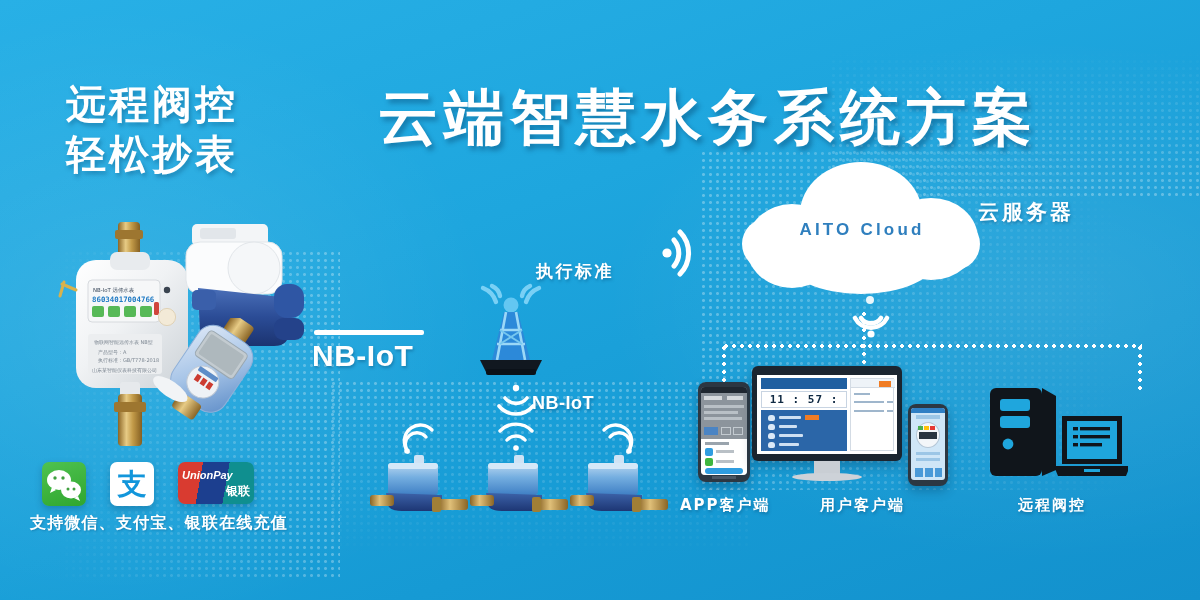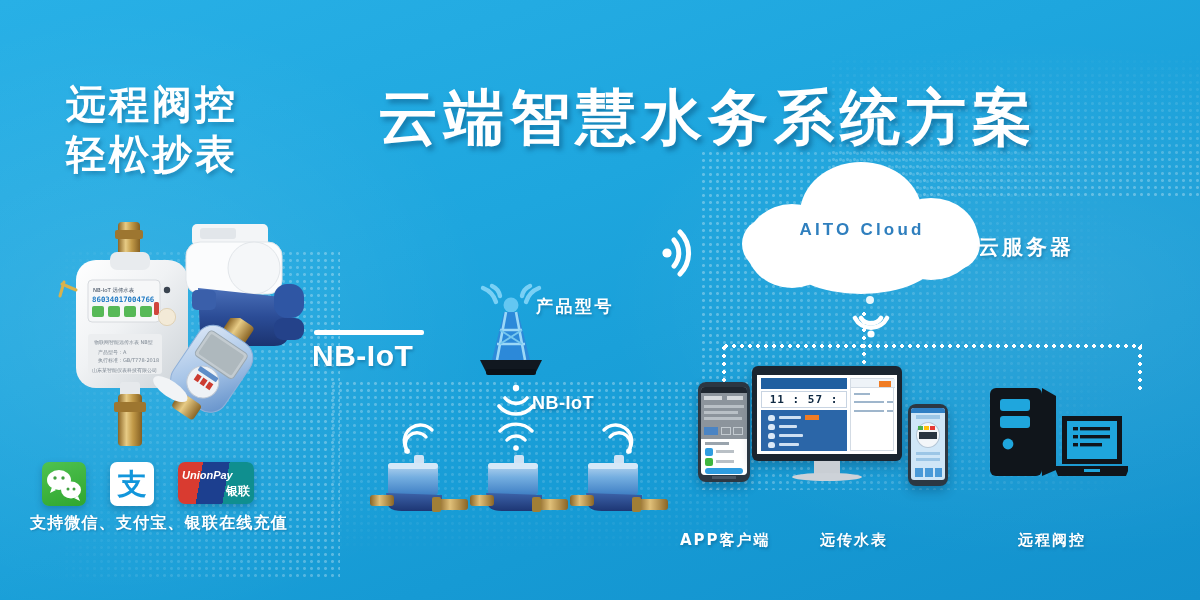--- a/index.html
+++ b/index.html
@@ -61,21 +61,20 @@
     text-shadow:1px 2px 3px rgba(0,60,100,.35);
     font-family:"DejaVu Sans",sans-serif; white-space:nowrap;
   }
 
   
   .cn-label {
     position:absolute; color:#fff; font-weight:bold;
     font-family:"DejaVu Sans","Liberation Sans",sans-serif;
     letter-spacing:2.5px; white-space:nowrap;
     text-shadow:1px 2px 3px rgba(0,60,100,.35);
-    margin-top:35px;
   }
   #tower-label { left:536px; top:260px; font-size:17px; }
   .endpoint-label { font-size:15px; letter-spacing:2px;text-align:right; }
   #label-app   { left:680px; top:496px; }
   #label-user  { left:820px; top:496px; }
   #label-work  { left:1018px; top:496px; }
   #pay-text {
     position:absolute; left:30px; top:513px; font-size:16px;
     letter-spacing:1.2px; color:#fff; font-weight:bold;
     font-family:"DejaVu Sans","Liberation Sans",sans-serif;
@@ -209,21 +208,21 @@
       </g>
       <circle cx="45" cy="37" r="7.5" fill="#63c7f2"></circle>
       <path d="M38 44 L26 92 L64 92 L52 44 Z" fill="#2f86d8" opacity=".9"></path>
       <path d="M40 44 L31 92 M50 44 L59 92" stroke="#9bd8f7" stroke-width="2.6" fill="none"></path>
       <path d="M34 62 L56 62 M31 76 L59 76" stroke="#9bd8f7" stroke-width="2.4"></path>
       <path d="M34 62 L56 76 M56 62 L34 76" stroke="#76c7ef" stroke-width="2"></path>
       <path d="M14 92 L76 92 L70 104 L20 104 Z" fill="#111820"></path>
       <rect x="20" y="101" width="50" height="6" rx="2" fill="#0b1118"></rect>
     </svg>
   </div>
-  <div id="tower-label" class="cn-label">产品型号</div>
+  <div id="tower-label" class="cn-label">执行标准</div>
 
   <div id="nbiot-main" class="nbiot">
     <span class="bar"></span>
     <span>NB-IoT</span>
   </div>
   <div id="nbiot-small" class="nbiot">NB-IoT</div>
 
   <div class="wifi" style="left:494px;top:382px;">
     <svg width="44" height="34" viewBox="0 0 44 34">
       <circle cx="22" cy="6" r="3.2" fill="#ffffff"></circle>
@@ -485,21 +484,21 @@
           <div class="scr-row" style="left:3px;top:22px;width:30px;"></div>
           <div class="scr-row" style="left:36px;top:22px;width:6px;"></div>
           <div class="scr-row" style="left:3px;top:31px;width:30px;"></div>
           <div class="scr-row" style="left:36px;top:31px;width:6px;"></div>
         </div>
       </div>
     </div>
     <div class="mon-neck"></div>
     <div class="mon-base"></div>
   </div>
-  <div class="cn-label endpoint-label" id="label-user">远传水表</div>
+  <div class="cn-label endpoint-label" id="label-user">用户客户端</div>
 
   <div class="phone" style="left:908px;top:404px;width:40px;height:82px;background:#2c3742;">
     <div class="scr" style="left:3px;top:4px;width:34px;height:72px;border-radius:3px;background:#cfe6f7;">
       <div style="position:absolute;left:0;top:0;width:34px;height:5px;background:#2f7fc4;"></div>
       <div style="position:absolute;left:5px;top:7px;width:24px;height:4px;background:#9cc6e6;"></div>
       <div style="position:absolute;left:5px;top:14px;width:24px;height:26px;border-radius:50%;background:#f3f6f9;border:1px solid #b4c6d6;"></div>
       <div style="position:absolute;left:8px;top:24px;width:18px;height:7px;background:#2a3540;"></div>
       <div style="position:absolute;left:7px;top:18px;width:5px;height:4px;background:#4caf50;"></div>
       <div style="position:absolute;left:13px;top:18px;width:5px;height:4px;background:#ffc107;"></div>
       <div style="position:absolute;left:19px;top:18px;width:5px;height:4px;background:#e53935;"></div>

